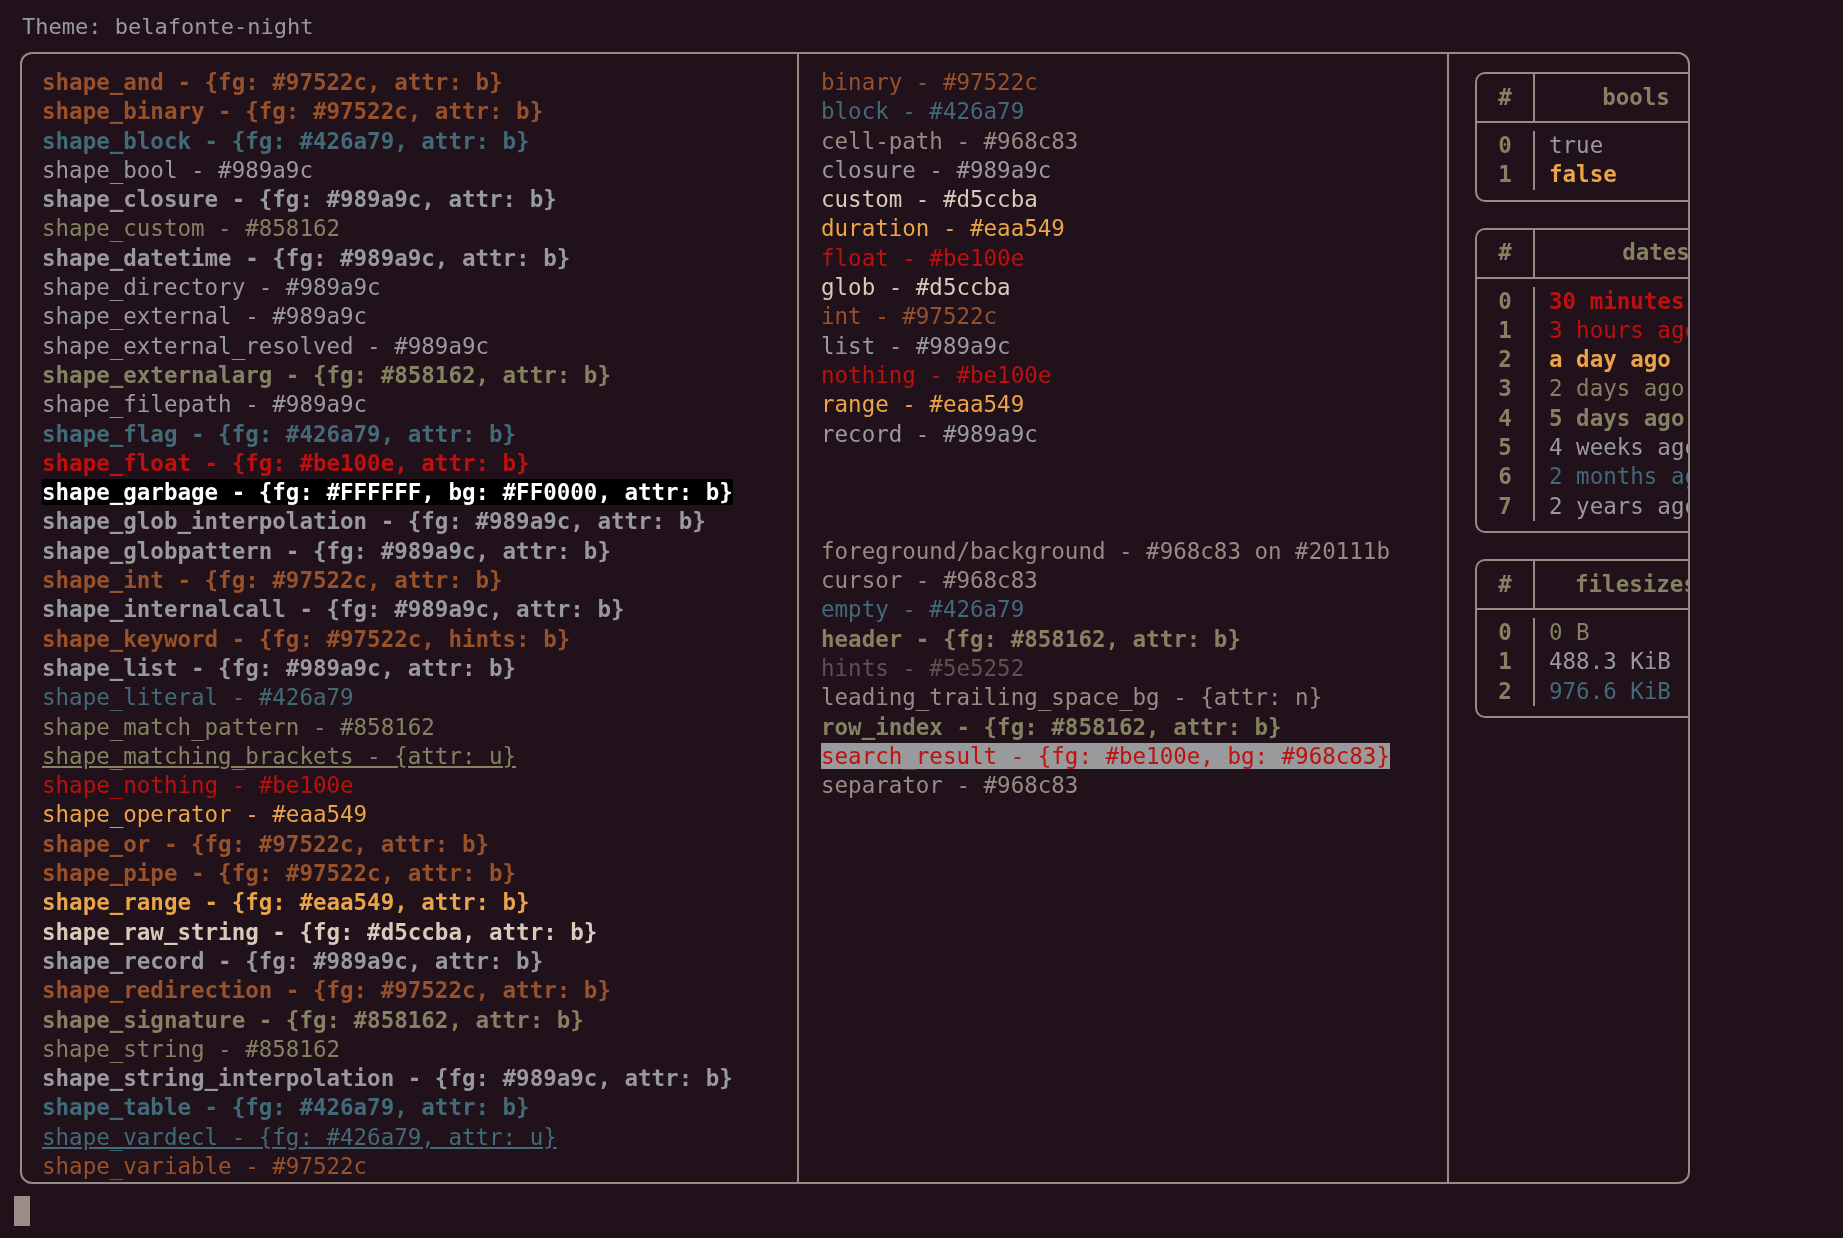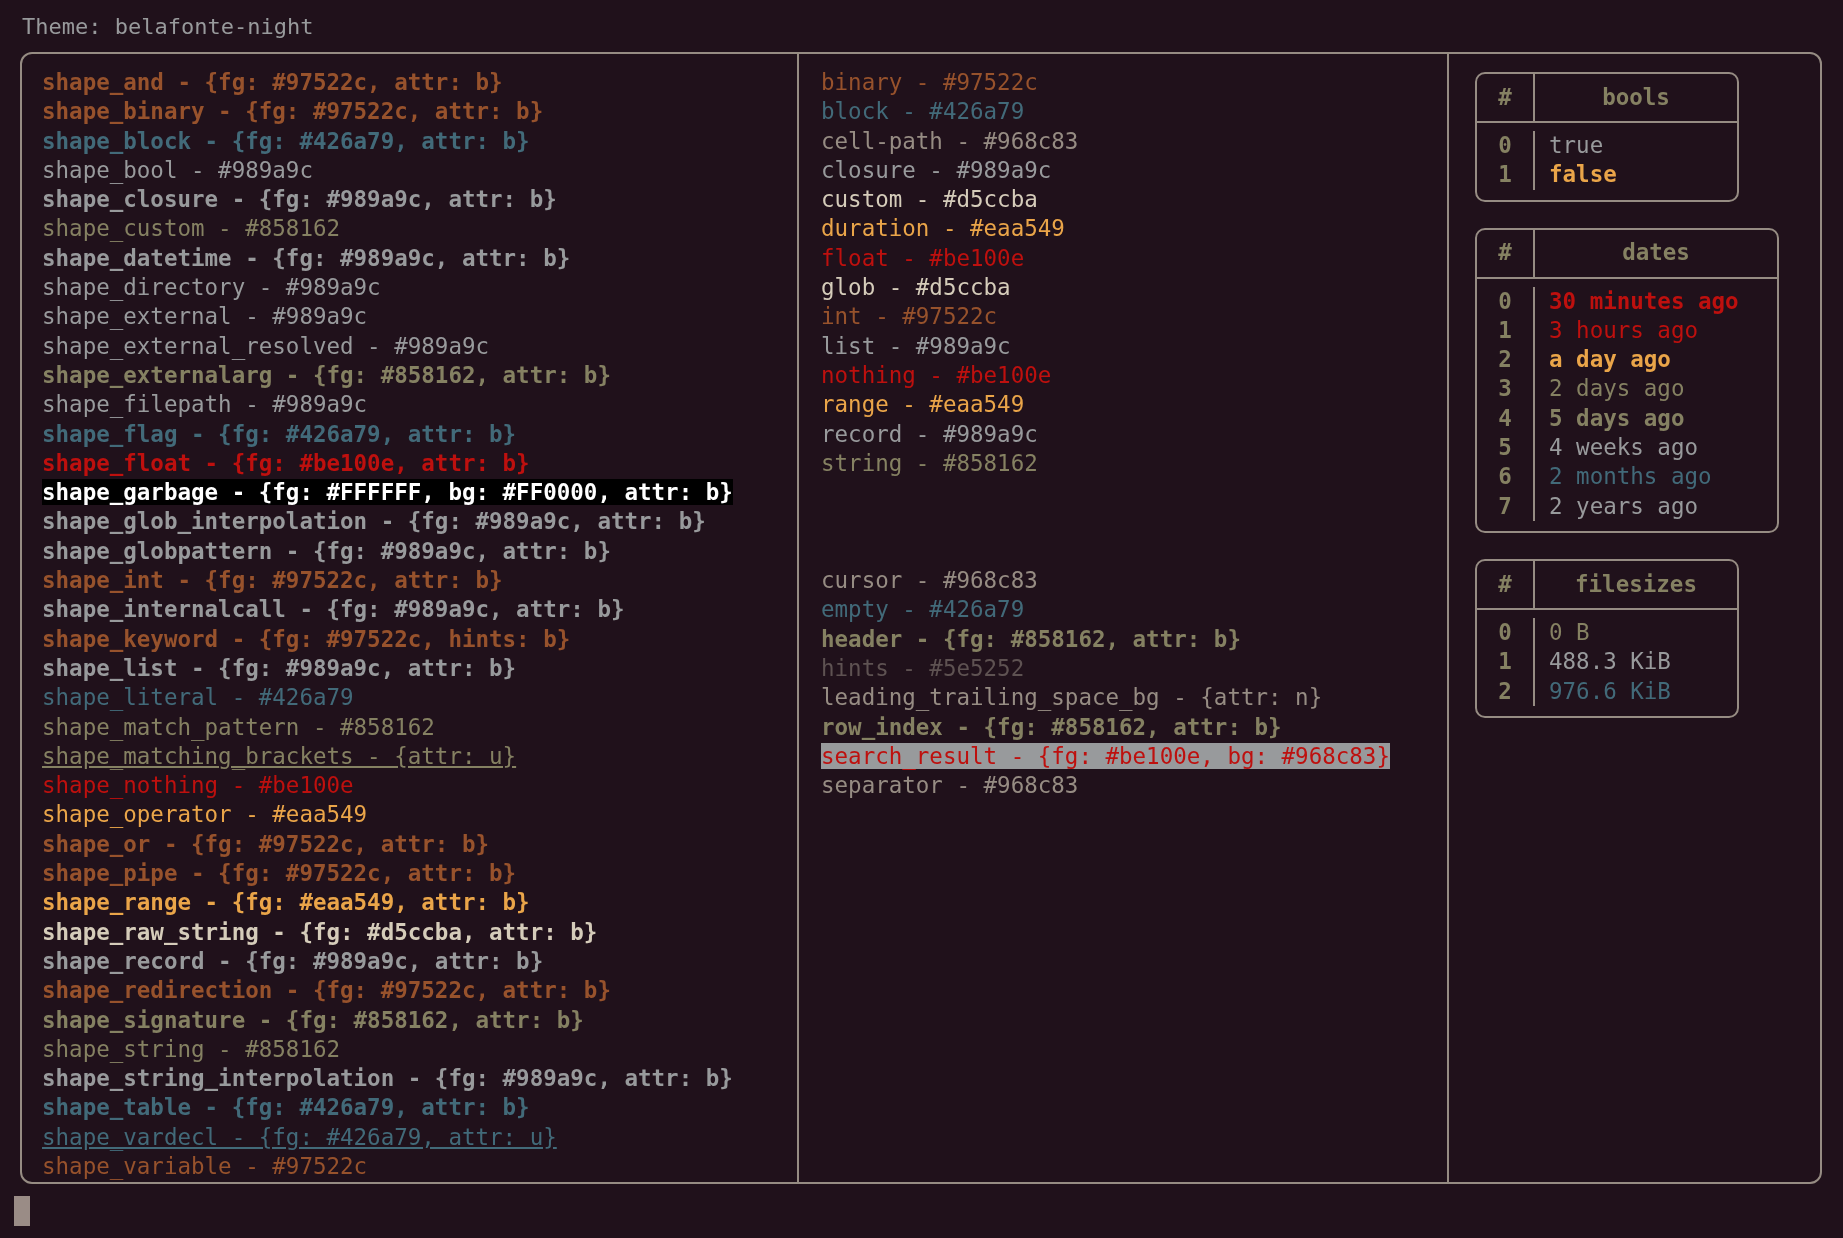--- a/index.html
+++ b/index.html
@@ -39,21 +39,21 @@
     color:var(--c-grey);
     white-space:pre;
     font-size:22px;
   }
 
   
   .main-table{
     position:absolute;
     left:20px;
     top:52px;
-    width:1802px;
+    width:1670px;
     height:1132px;
     border:2px solid var(--border);
     border-radius:12px;
     display:flex;
     flex-direction:row;
     align-items:stretch;
   }
   .col{
     padding:14px 0 0 0;
     overflow:hidden;
@@ -190,22 +190,22 @@
         <div class="row fg-grey">closure - #989a9c</div>
         <div class="row fg-cream">custom - #d5ccba</div>
         <div class="row fg-yellow">duration - #eaa549</div>
         <div class="row fg-red">float - #be100e</div>
         <div class="row fg-cream">glob - #d5ccba</div>
         <div class="row fg-orange">int - #97522c</div>
         <div class="row fg-grey">list - #989a9c</div>
         <div class="row fg-red">nothing - #be100e</div>
         <div class="row fg-yellow">range - #eaa549</div>
         <div class="row fg-grey">record - #989a9c</div>
-        <div class="row fg-olive">string - #858162</div>
         <div class="gap-tall"></div>
+        <div class="row fg-base">foreground/background - #968c83 on #20111b</div>
         <div class="row fg-base">cursor - #968c83</div>
         <div class="row fg-blue">empty - #426a79</div>
         <div class="row fg-olive bold">header - {fg: #858162, attr: b}</div>
         <div class="row fg-hint">hints - #5e5252</div>
         <div class="row fg-base">leading_trailing_space_bg - {attr: n}</div>
         <div class="row fg-olive bold">row_index - {fg: #858162, attr: b}</div>
         <div class="row"><div class="fg-red bg-grey" style="display: inline; width: auto;">search_result - {fg: #be100e, bg: #968c83}</div></div>
         <div class="row fg-base">separator - #968c83</div>
       </div>
 

